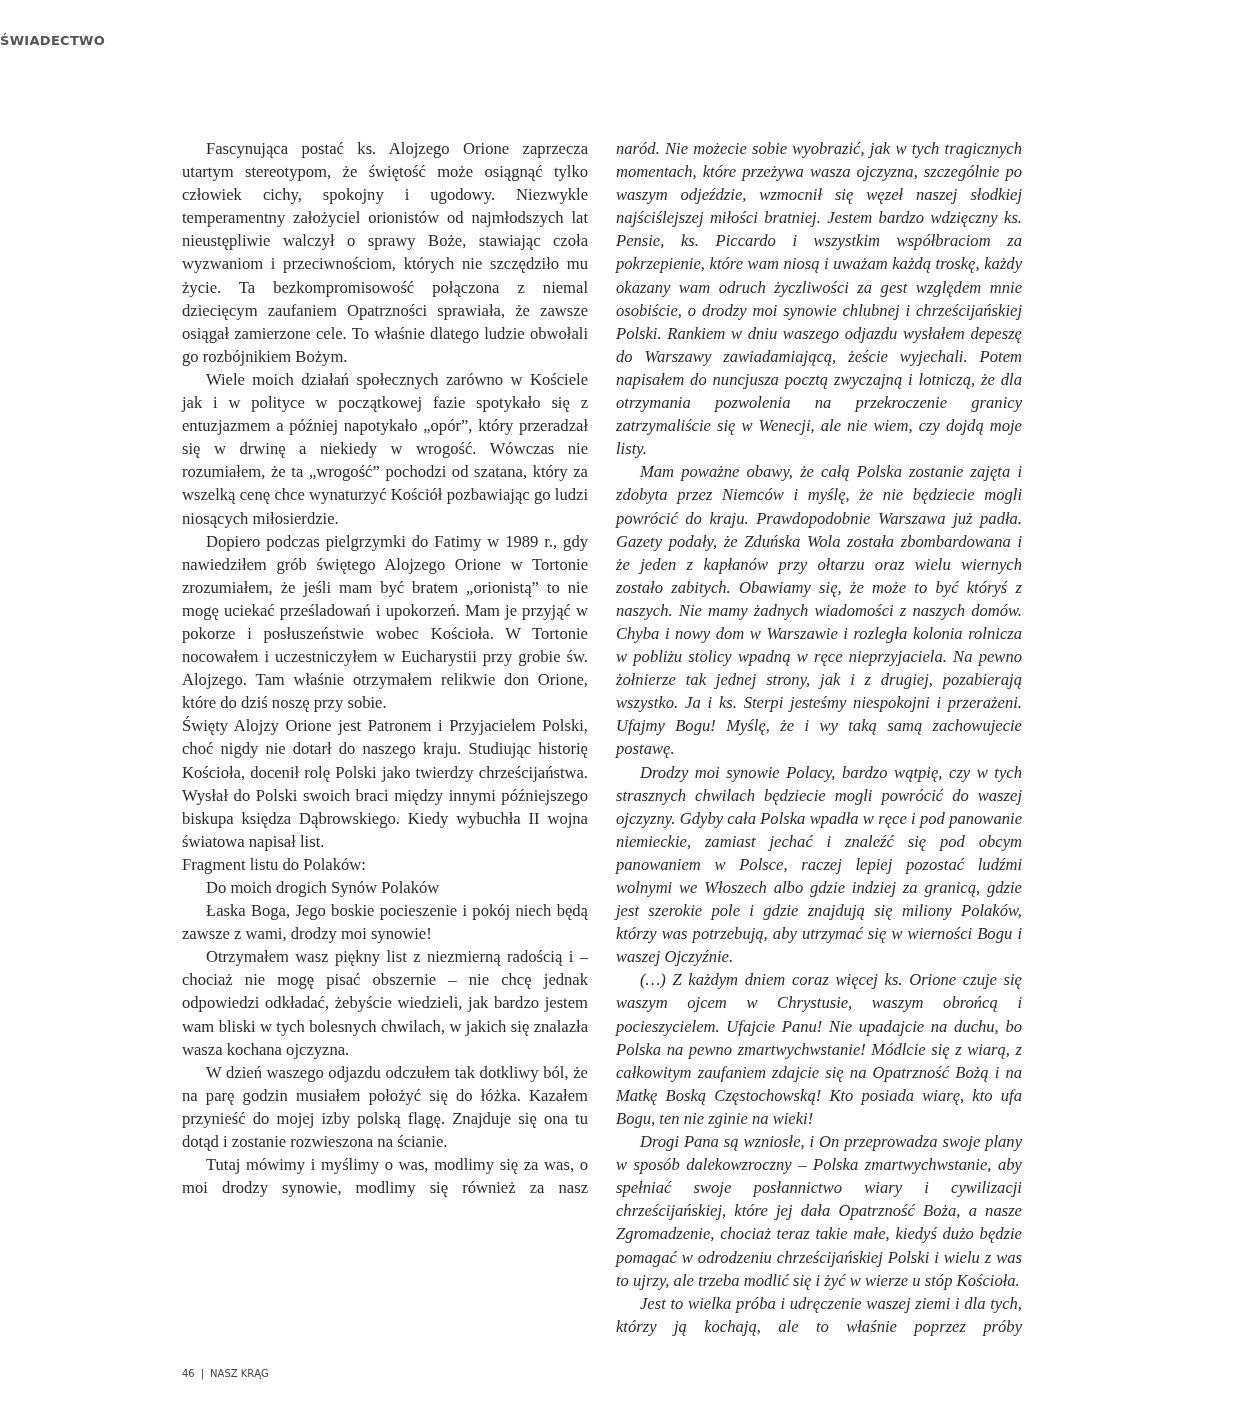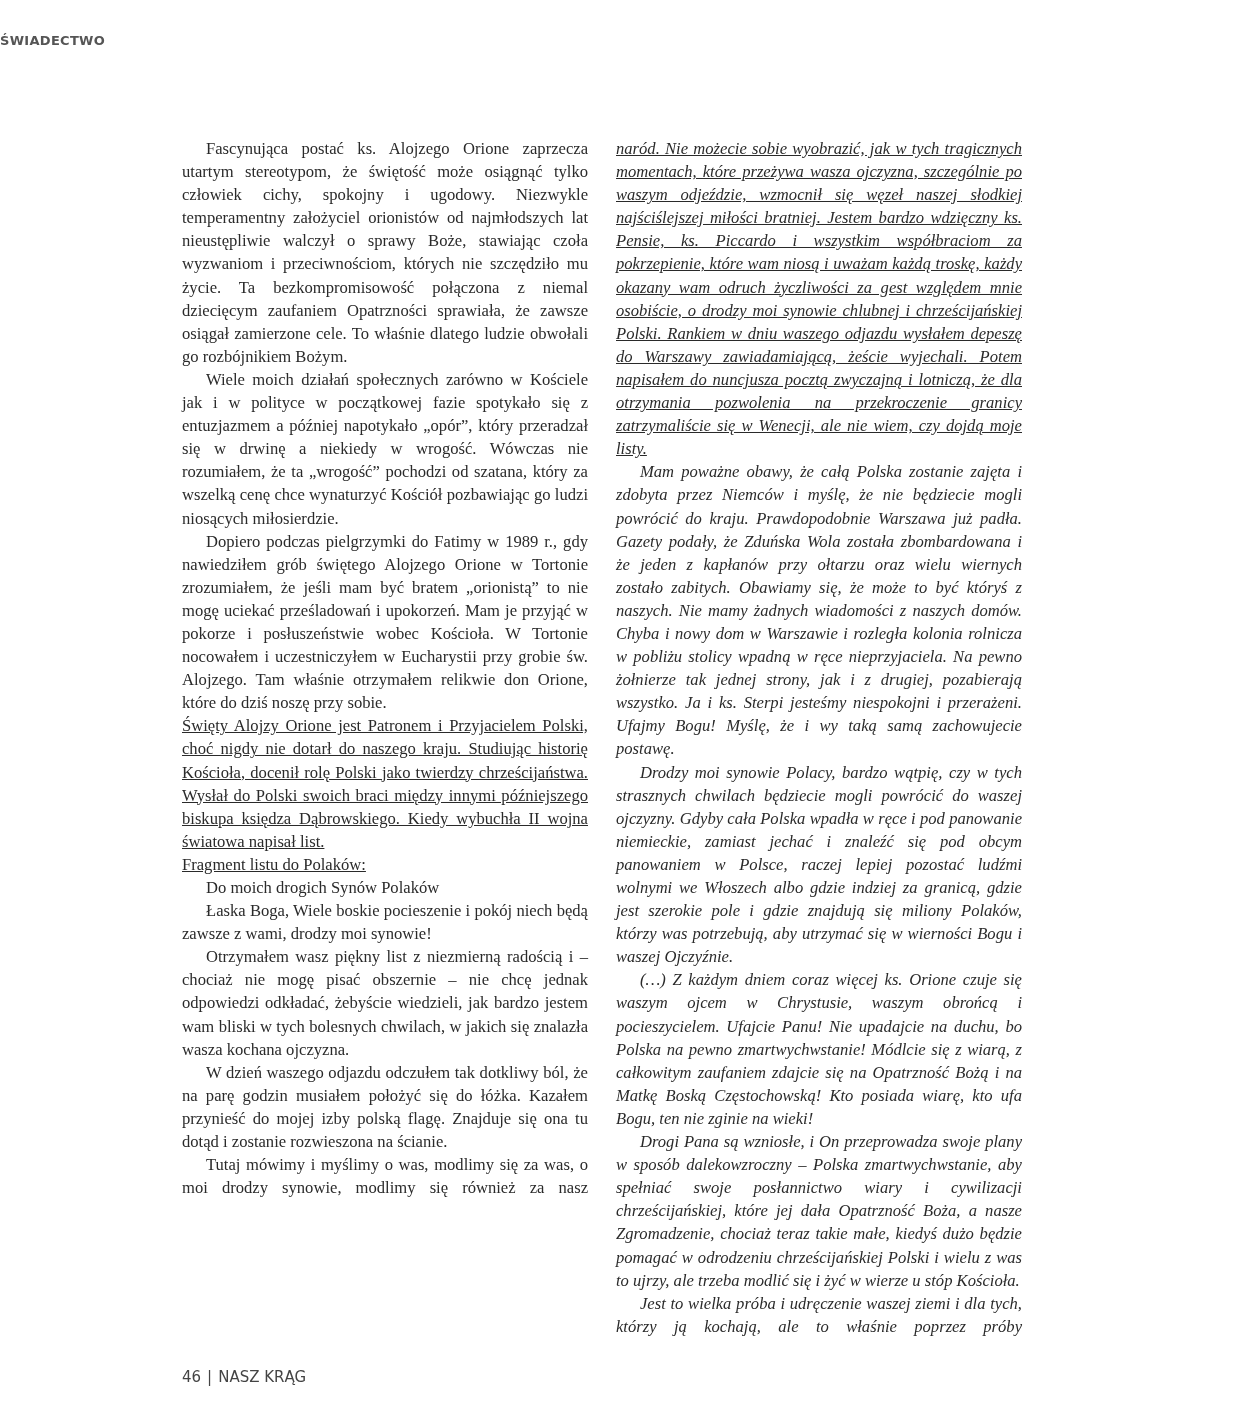--- a/index.html
+++ b/index.html
@@ -10,46 +10,46 @@
     color: #555555; letter-spacing: 0.3px;
   }
   .col {
     position: absolute; top: 137px; width: 406px;
     font-family: "Liberation Serif", serif; font-size: 16.6px; line-height: 23.1px;
     text-align: justify; hyphens: manual;
   }
   .col-left { left: 182px; }
   .col-right { left: 616px; font-style: italic; }
   .col p { margin: 0; text-indent: 24px; }
-  .col p.noindent { text-indent: 0; text-decoration: underline; }
+  .col p.noindent { text-indent: 0; }
   .section-heading {
     margin: 44px 0 14px 0; text-align: center; font-weight: bold; letter-spacing: 0.4px;
     font-size: 16.6px; text-indent: 0; color: #3a3a3a;
   }
   .dateline { text-align: center; font-weight: bold; margin-top: 14px; }
   .italic { }
   .footer {
     position: absolute; top: 1368px; left: 182px;
-    font-family: "DejaVu Sans", sans-serif; font-size: 15px; color: #444444;
+    font-family: "DejaVu Sans", sans-serif; font-size: 10px; color: #444444;
   }
   .footer .sep { margin: 0 6px; }
 </style>
 </head>
 <body>
 
 <div class="running-head">ŚWIADECTWO</div>
 
 <div class="col col-left">
   <p>Fascynująca postać ks. Alojzego Orione zaprzecza utartym stereotypom, że świętość może osiągnąć tylko człowiek cichy, spokojny i ugodowy. Niezwykle temperamentny założyciel orionistów od najmłodszych lat nieustępliwie walczył o sprawy Boże, stawiając czoła wyzwaniom i przeciwnościom, których nie szczędziło mu życie. Ta bezkompromisowość połączona z niemal dziecięcym zaufaniem Opatrzności sprawiała, że zawsze osiągał zamierzone cele. To właśnie dlatego ludzie obwołali go rozbójnikiem Bożym.</p>
   <p>Wiele moich działań społecznych zarówno w Kościele jak i w polityce w początkowej fazie spotykało się z entuzjazmem a później napotykało „opór”, który przeradzał się w drwinę a niekiedy w wrogość. Wówczas nie rozumiałem, że ta „wrogość” pochodzi od szatana, który za wszelką cenę chce wynaturzyć Kościół pozbawiając go ludzi niosących miłosierdzie.</p>
   <p>Dopiero podczas pielgrzymki do Fatimy w 1989 r., gdy nawiedziłem grób świętego Alojzego Orione w Tortonie zrozumiałem, że jeśli mam być bratem „orionistą” to nie mogę uciekać prześladowań i upokorzeń. Mam je przyjąć w pokorze i posłuszeństwie wobec Kościoła. W Tortonie nocowałem i uczestniczyłem w Eucharystii przy grobie św. Alojzego. Tam właśnie otrzymałem relikwie don Orione, które do dziś noszę przy sobie.</p>
   <p class="noindent">Święty Alojzy Orione jest Patronem i Przyjacielem Polski, choć nigdy nie dotarł do naszego kraju. Studiując historię Kościoła, docenił rolę Polski jako twierdzy chrześcijaństwa. Wysłał do Polski swoich braci między innymi późniejszego biskupa księdza Dąbrowskiego. Kiedy wybuchła II wojna światowa napisał list.</p>
   <p class="noindent">Fragment listu do Polaków:</p>
   <p class="italic">Do moich drogich Synów Polaków</p>
-  <p class="italic">Łaska Boga, Wiele boskie pocieszenie i pokój niech będą zawsze z wami, drodzy moi synowie!</p>
+  <p class="italic">Łaska Boga, Jego boskie pocieszenie i pokój niech będą zawsze z wami, drodzy moi synowie!</p>
   <p class="italic">Otrzymałem wasz piękny list z niezmierną radością i – chociaż nie mogę pisać obszernie – nie chcę jednak odpowiedzi odkładać, żebyście wiedzieli, jak bardzo jestem wam bliski w tych bolesnych chwilach, w jakich się znalazła wasza kochana ojczyzna.</p>
   <p class="italic">W dzień waszego odjazdu odczułem tak dotkliwy ból, że na parę godzin musiałem położyć się do łóżka. Kazałem przynieść do mojej izby polską flagę. Znajduje się ona tu dotąd i zostanie rozwieszona na ścianie.</p>
   <p class="italic" style="text-align-last: justify;">Tutaj mówimy i myślimy o was, modlimy się za was, o moi drodzy synowie, modlimy się również za nasz</p>
 </div>
 
 <div class="col col-right">
   <p class="noindent">naród. Nie możecie sobie wyobrazić, jak w tych tragicznych momentach, które przeżywa wasza ojczyzna, szczególnie po waszym odjeździe, wzmocnił się węzeł naszej słodkiej najściślejszej miłości bratniej. Jestem bardzo wdzięczny ks. Pensie, ks. Piccardo i wszystkim współbraciom za pokrzepienie, które wam niosą i uważam każdą troskę, każdy okazany wam odruch życzliwości za gest względem mnie osobiście, o drodzy moi synowie chlubnej i chrześcijańskiej Polski. Rankiem w dniu waszego odjazdu wysłałem depeszę do Warszawy zawiadamiającą, żeście wyjechali. Potem napisałem do nuncjusza pocztą zwyczajną i lotniczą, że dla otrzymania pozwolenia na przekroczenie granicy zatrzymaliście się w Wenecji, ale nie wiem, czy dojdą moje listy.</p>
   <p>Mam poważne obawy, że całą Polska zostanie zajęta i zdobyta przez Niemców i myślę, że nie będziecie mogli powrócić do kraju. Prawdopodobnie Warszawa już padła. Gazety podały, że Zduńska Wola została zbombardowana i że jeden z kapłanów przy ołtarzu oraz wielu wiernych zostało zabitych. Obawiamy się, że może to być któryś z naszych. Nie mamy żadnych wiadomości z naszych domów. Chyba i nowy dom w Warszawie i rozległa kolonia rolnicza w pobliżu stolicy wpadną w ręce nieprzyjaciela. Na pewno żołnierze tak jednej strony, jak i z drugiej, pozabierają wszystko. Ja i ks. Sterpi jesteśmy niespokojni i przerażeni. Ufajmy Bogu! Myślę, że i wy taką samą zachowujecie postawę.</p>
   <p>Drodzy moi synowie Polacy, bardzo wątpię, czy w tych strasznych chwilach będziecie mogli powrócić do waszej ojczyzny. Gdyby cała Polska wpadła w ręce i pod panowanie niemieckie, zamiast jechać i znaleźć się pod obcym panowaniem w Polsce, raczej lepiej pozostać ludźmi wolnymi we Włoszech albo gdzie indziej za granicą, gdzie jest szerokie pole i gdzie znajdują się miliony Polaków, którzy was potrzebują, aby utrzymać się w wierności Bogu i waszej Ojczyźnie.</p>
   <p>(…) Z każdym dniem coraz więcej ks. Orione czuje się waszym ojcem w Chrystusie, waszym obrońcą i pocieszycielem. Ufajcie Panu! Nie upadajcie na duchu, bo Polska na pewno zmartwychwstanie! Módlcie się z wiarą, z całkowitym zaufaniem zdajcie się na Opatrzność Bożą i na Matkę Boską Częstochowską! Kto posiada wiarę, kto ufa Bogu, ten nie zginie na wieki!</p>

